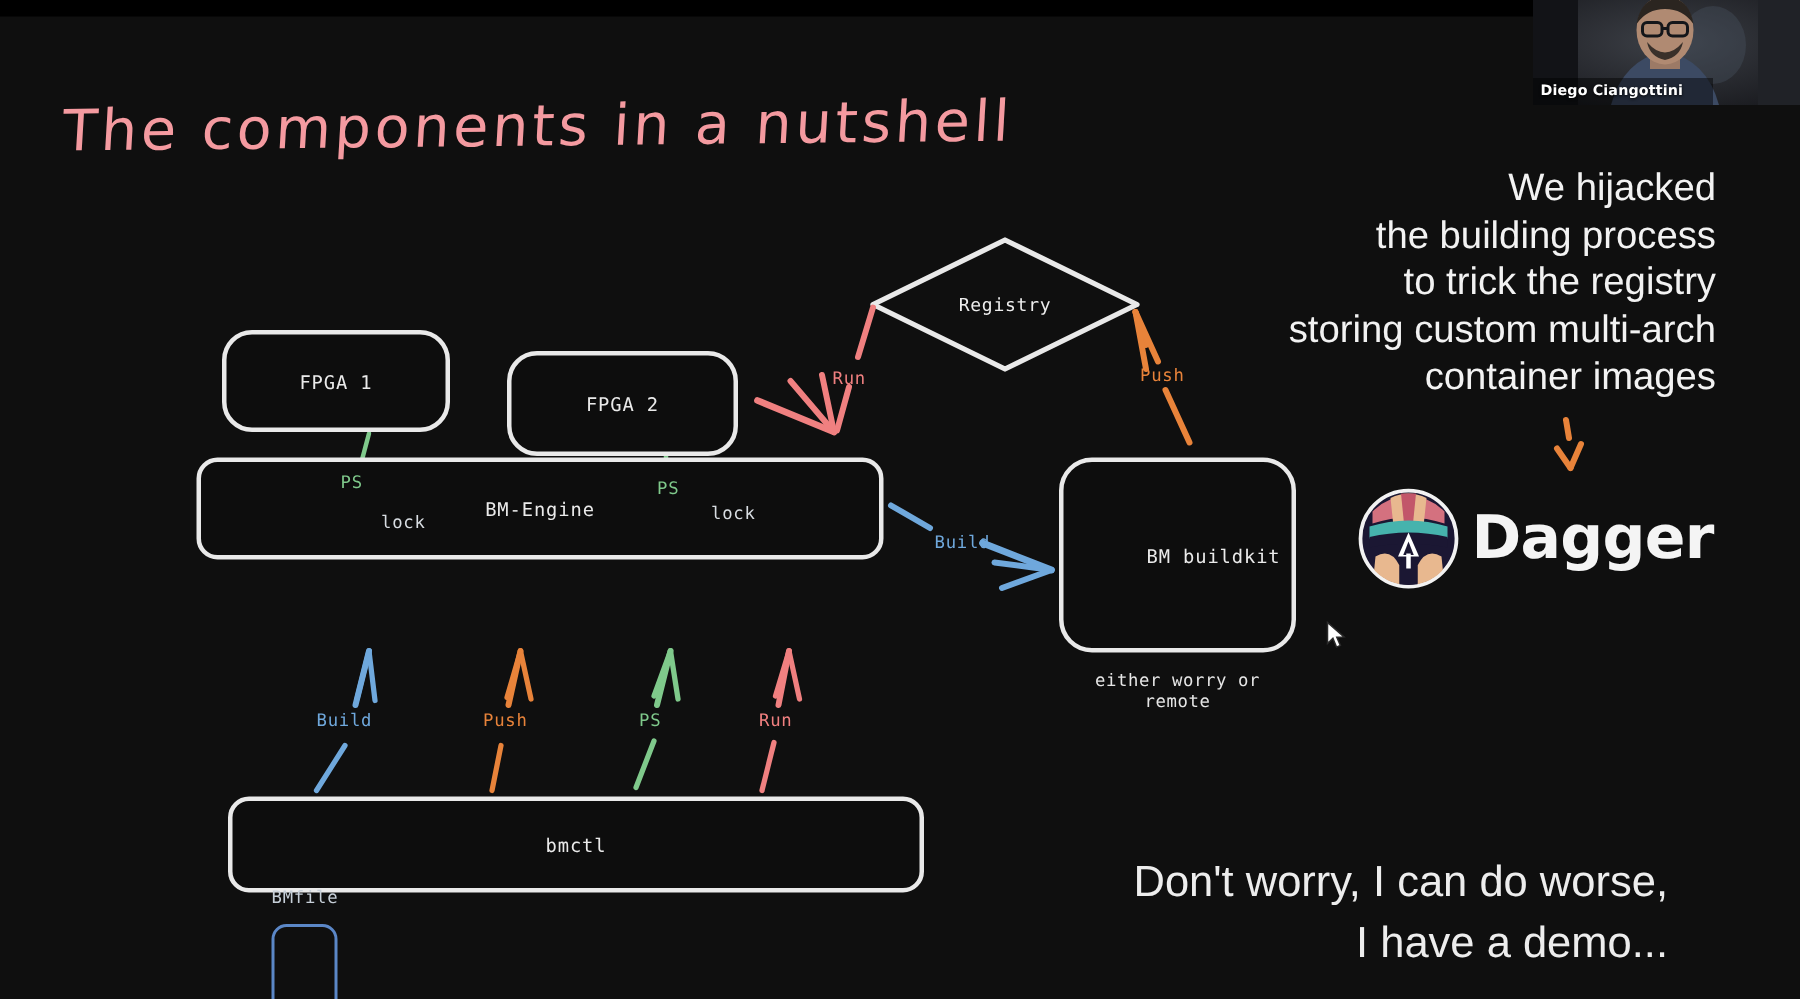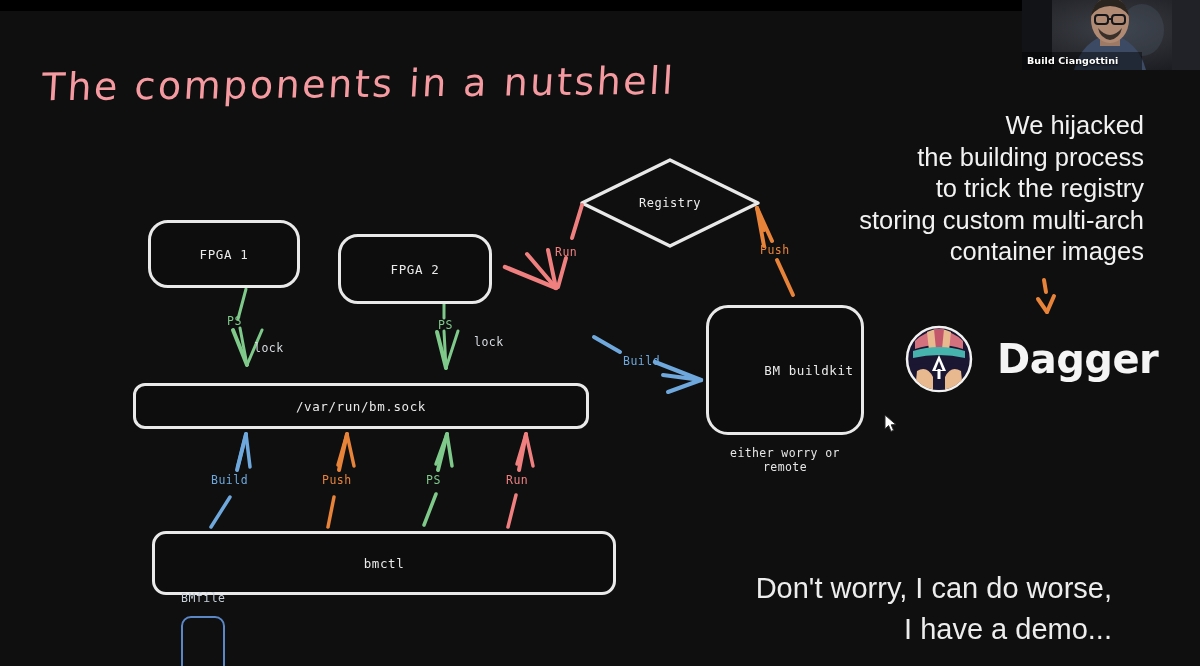--- a/index.html
+++ b/index.html
@@ -89,21 +89,21 @@
     font-family:"DejaVu Sans Mono","Liberation Mono",monospace;
   }
   #bmfile-shape {
     position:absolute; left:181px; top:616px; width:44px; height:70px;
     border:2.5px solid #5b87c7; border-radius:10px; background:transparent;
   }
 
   
   #dagger-wrap {
     position:absolute; left:905px; top:325px;
-    display:flex; align-items:center; gap:24px;
+    display:flex; align-items:center; gap:8px;
   }
   #dagger-mark { width:68px; height:68px; border-radius:50%; overflow:hidden; }
   #dagger-word {
     color:#f4f4f4; font-size:40px; font-weight:bold; letter-spacing:-0.5px;
     font-family:"DejaVu Sans", sans-serif;
   }
 
   
   #webcam {
     position:absolute; left:1022px; top:0px; width:178px; height:70px;
@@ -229,24 +229,24 @@
   </div>
 
   <div class="box mono" id="fpga1">
     <span class="inbox-label">FPGA 1</span>
   </div>
 
   <div class="box mono" id="fpga2">
     <span class="inbox-label">FPGA 2</span>
   </div>
 
-
-  <div class="box mono" id="bmsock">
-    <span class="inbox-label">/var/run/bm.sock</span>
-  </div>
+  <div class="box mono" id="bmengine">
+    <span class="inbox-label">BM-Engine</span>
+  </div>
+
 
   <div class="box mono" id="bmctl">
     <span class="inbox-label">bmctl</span>
   </div>
 
   <div class="box mono" id="buildkit">
     <span class="inbox-label">BM buildkit</span>
   </div>
 
   <div class="caption-under mono">either worry or remote</div>
@@ -324,21 +324,21 @@
       <path d="M69,16 Q72,-2 88,-2 Q104,-2 107,16 Q100,6 88,6 Q76,6 69,16 Z" fill="#2b2520"></path>
 
       <rect x="73" y="15" width="13" height="9" rx="3" fill="none" stroke="#14161a" stroke-width="2"></rect>
       <rect x="90" y="15" width="13" height="9" rx="3" fill="none" stroke="#14161a" stroke-width="2"></rect>
       <path d="M86,19 L90,19" stroke="#14161a" stroke-width="2"></path>
 
       <path d="M76,28 Q88,42 100,28 Q98,38 88,40 Q78,38 76,28 Z" fill="#39302a"></path>
 
       <rect x="0" y="52" width="120" height="18" fill="#000" opacity=".45"></rect>
     </svg>
-    <div class="cam-name">Build Ciangottini</div>
+    <div class="cam-name">Diego Ciangottini</div>
   </div>
 
   <div id="cursor">
     <svg width="14" height="20" viewBox="0 0 14 20">
       <path d="M1,1 L1,15 L4.6,11.6 L7,17.4 L9.6,16.3 L7.2,10.8 L12,10.6 Z" fill="#ffffff" stroke="#2a2a2a" stroke-width="1"></path>
     </svg>
   </div>
 
 </div>
 

